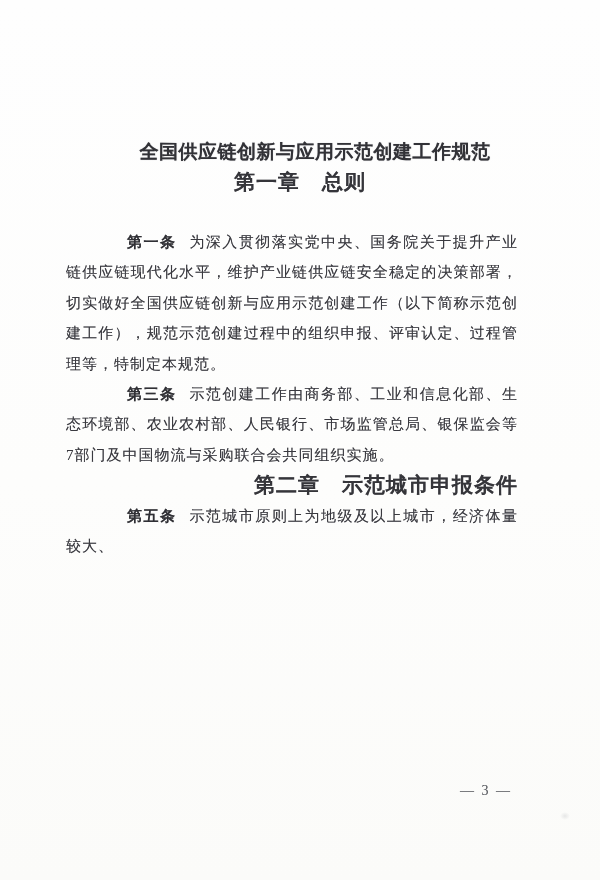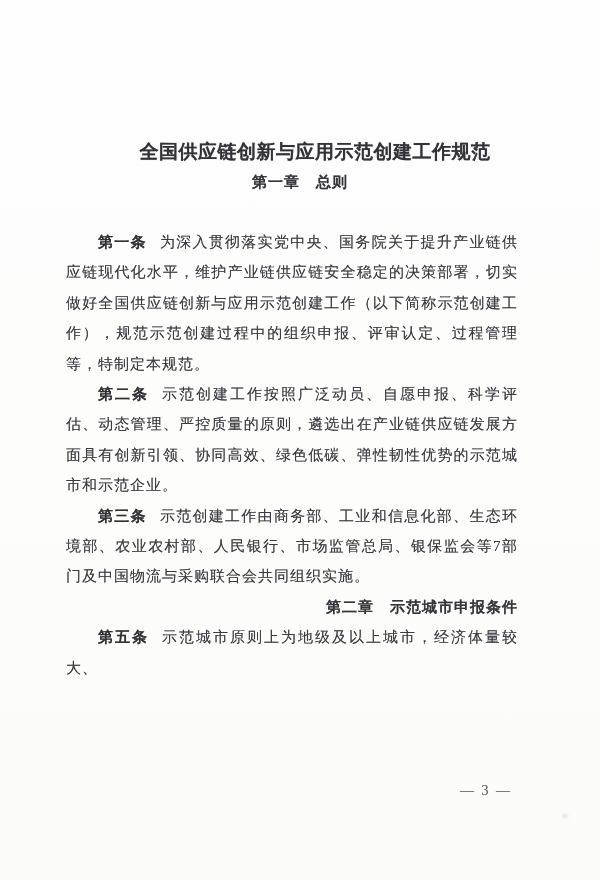--- a/index.html
+++ b/index.html
@@ -26,21 +26,21 @@
     font-size: 19px;
     line-height: 26px;
     font-weight: 700;
     letter-spacing: 0.5px;
     color: #323237;
     text-shadow: 0 0 0.7px rgba(50,50,58,0.55);
   }
   .chapter-heading {
     margin: 0;
     text-align: center;
-    font-size: 15px;
+    font-size: 21px;
     font-weight: 700;
     letter-spacing: 1px;
     color: #35353a;
     text-shadow: 0 0 0.6px rgba(50,50,58,0.5);
   }
   .chapter-heading.abs {
     position: absolute;
     top: 172px;
     left: 0;
     width: 600px;
@@ -58,20 +58,21 @@
   }
   .article {
     margin: 0;
     text-indent: 32px;
     text-align: justify;
   }
   .article-no {
     font-weight: 700;
     margin-right: 13px;
     color: #303035;
+    margin-left: 29px;
   }
   .chapter-heading.inflow {
     line-height: 30.4px;
     text-indent: 0;
     text-align: right;
   }
   .page-number {
     position: absolute;
     top: 782px;
     left: 0;
@@ -99,21 +100,20 @@
 <div class="page">
 
   <h1 class="doc-title">全国供应链创新与应用示范创建工作规范</h1>
 
   <h2 class="chapter-heading abs">第一章　总则</h2>
 
   <div class="body-flow">
 
     <p class="article"><span class="article-no">第一条</span><span class="article-text">为深入贯彻落实党中央、国务院关于提升产业链供应链现代化水平，维护产业链供应链安全稳定的决策部署，切实做好全国供应链创新与应用示范创建工作（以下简称示范创建工作），规范示范创建过程中的组织申报、评审认定、过程管理等，特制定本规范。</span></p>
 
-    <p class="article"><span class="article-no">第二条</span><span class="article-text">示范创建工作按照广泛动员、自愿申报、科学评估、动态管理、严控质量的原则，遴选出在产业链供应链发展方面具有创新引领、协同高效、绿色低碳、弹性韧性优势的示范城市和示范企业。</span></p>
 
     <p class="article"><span class="article-no">第三条</span><span class="article-text">示范创建工作由商务部、工业和信息化部、生态环境部、农业农村部、人民银行、市场监管总局、银保监会等7部门及中国物流与采购联合会共同组织实施。</span></p>
 
 
     <h2 class="chapter-heading inflow">第二章　示范城市申报条件</h2>
 
     <p class="article"><span class="article-no">第五条</span><span class="article-text">示范城市原则上为地级及以上城市，经济体量较大、</span></p>
 
   </div>
 

